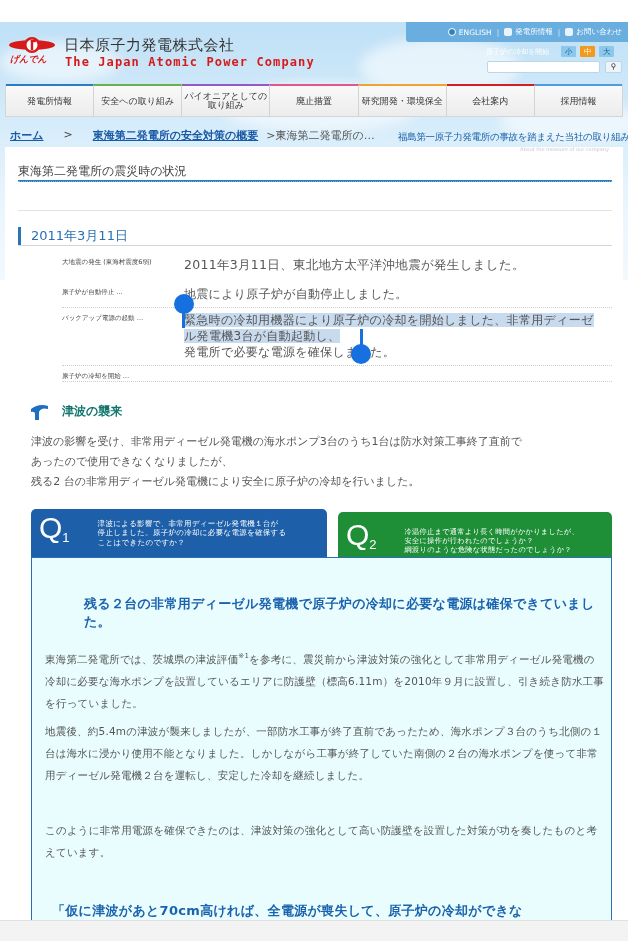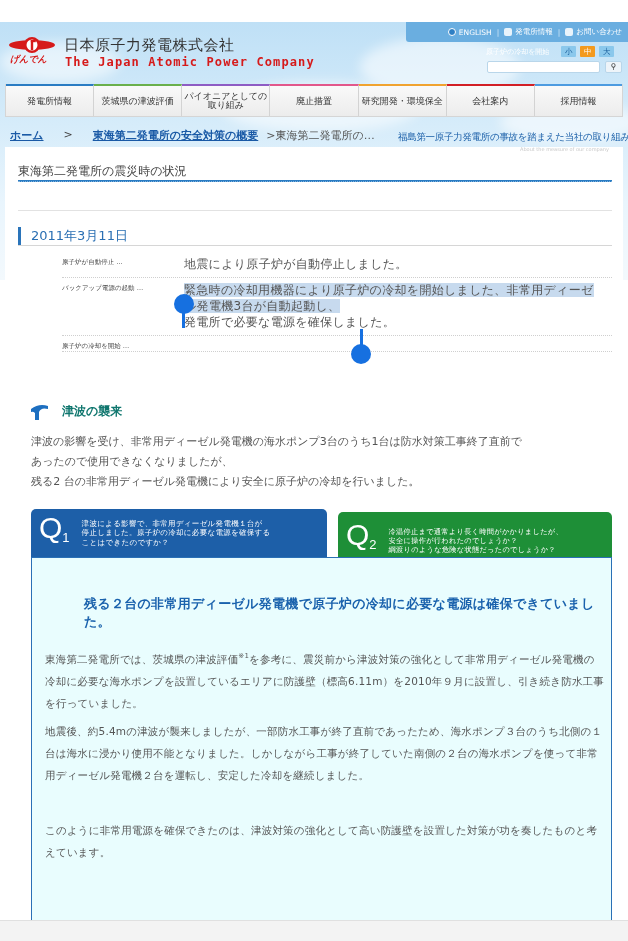--- a/index.html
+++ b/index.html
@@ -66,21 +66,21 @@
     .wave-icon { width: 17px; height: 16px; }
     .sec-title { font-size: 12px; font-weight: bold; color: #0f766e; }
     .para { position: absolute; left: 31px; top: 432px; width: 585px; font-size: 11px; color: #555; line-height: 20px; }
 
     
     .q-tab { position: absolute; top: 509px; height: 48px; border-radius: 5px 5px 0 0; color: #fff; display: flex; align-items: center; }
     .q1 { left: 31px; width: 296px; background: #1d5fa8; }
     .q2 { left: 338px; top: 512px; height: 56px; width: 274px; background: #1e8f37; }
     .q-letter { font-size: 30px; font-family: "Liberation Sans", sans-serif; margin-left: 8px; line-height: 30px; }
     .q-num { font-size: 13px; vertical-align: -4px; font-family: "Liberation Sans", sans-serif; }
-    .q-text { font-size: 7.5px; line-height: 9.5px; margin-left: 12px; letter-spacing: 0.3px; }
+    .q-text { font-size: 7.5px; line-height: 9.5px; margin-left: 28px; letter-spacing: 0.3px; }
 
     .answer { position: absolute; left: 31px; top: 557px; width: 581px; height: 384px; background: #e9fdfe; border: 1.5px solid #2a70b6; border-bottom: none; }
     .answer-head { position: absolute; left: 84px; top: 595px; width: 520px; font-size: 13px; font-weight: bold; color: #1a62ad; line-height: 18px; letter-spacing: 0.3px; }
     .ans-para { position: absolute; left: 45px; width: 560px; font-size: 10.5px; color: #555; line-height: 22px; letter-spacing: 0.2px; }
     .ans-para sup { font-size: 7px; }
     .quote-head { position: absolute; left: 52px; top: 902px; font-size: 13px; font-weight: bold; color: #1a62ad; white-space: nowrap; letter-spacing: 0.3px; }
 
     .bottom-bar { position: absolute; left: 0; top: 920px; width: 628px; height: 21px; background: #f3f3f3; border-top: 1px solid #e0e0e0; }
   </style>
 </head>
@@ -133,21 +133,21 @@
   <input class="search-input" value="" style="">
   <div class="search-btn">
     <span>⚲</span>
   </div>
 
   <div class="gnav">
     <div class="gnav-item" style="border-top-color:#2a7cc3;">
         <span>発電所情報</span>
       </div>
     <div class="gnav-item" style="border-top-color:#6ab04c;">
-        <span>茨城県の津波評価</span>
+        <span>安全への取り組み</span>
       </div>
     <div class="gnav-item" style="border-top-color:#8e5cc4;">
         <span style="white-space:pre-line;">パイオニアとしての
 取り組み</span>
       </div>
     <div class="gnav-item" style="border-top-color:#e2578b;">
         <span>廃止措置</span>
       </div>
     <div class="gnav-item" style="border-top-color:#f0a330;">
         <span>研究開発・環境保全</span>
@@ -172,20 +172,24 @@
   <div class="about-en">About the measure of our company</div>
 
   <div class="page-title">東海第二発電所の震災時の状況</div>
   <div class="title-rule"></div>
   <div class="thin-rule"></div>
 
   <div class="date-heading">2011年3月11日</div>
   <div class="date-rule"></div>
 
   <div class="timeline">
+    <div class="tl-row" style="border-bottom:none;">
+      <div class="tl-label">大地震の発生 (東海村震度6弱)</div>
+      <div class="tl-text" style="font-size:12.5px;padding-top:5px;padding-bottom:9px;">2011年3月11日、東北地方太平洋沖地震が発生しました。</div>
+    </div>
     <div class="tl-row">
       <div class="tl-label">原子炉が自動停止 …</div>
       <div class="tl-text">地震により原子炉が自動停止しました。</div>
     </div>
     <div class="tl-row">
       <div class="tl-label">バックアップ電源の起動 …</div>
       <div class="tl-text" style="width:420px;">
         <span class="sel">緊急時の冷却用機器により原子炉の冷却を開始しました、非常用ディーゼル発電機3台が自動起動し、</span><br>
         <span>発電所で必要な電源を確保しました。</span>
       </div>
@@ -227,15 +231,16 @@
 
   <div class="answer"></div>
   <div class="answer-head">残る２台の非常用ディーゼル発電機で原子炉の冷却に必要な電源は確保できていました。</div>
 
   <div class="ans-para" style="top:645px;">
     <span>東海第二発電所では、茨城県の津波評価</span><sup>※1</sup><span>を参考に、震災前から津波対策の強化として非常用ディーゼル発電機の冷却に必要な海水ポンプを設置しているエリアに防護壁（標高6.11m）を2010年９月に設置し、引き続き防水工事を行っていました。</span>
   </div>
   <div class="ans-para" style="top:720px;">地震後、約5.4mの津波が襲来しましたが、一部防水工事が終了直前であったため、海水ポンプ３台のうち北側の１台は海水に浸かり使用不能となりました。しかしながら工事が終了していた南側の２台の海水ポンプを使って非常用ディーゼル発電機２台を運転し、安定した冷却を継続しました。</div>
   <div class="ans-para" style="top:819px;">このように非常用電源を確保できたのは、津波対策の強化として高い防護壁を設置した対策が功を奏したものと考えています。</div>
 
+  <div class="quote-head">「仮に津波があと70cm高ければ、全電源が喪失して、原子炉の冷却ができな</div>
 
   <div class="bottom-bar"></div>
 </div>
 
 </body></html>

